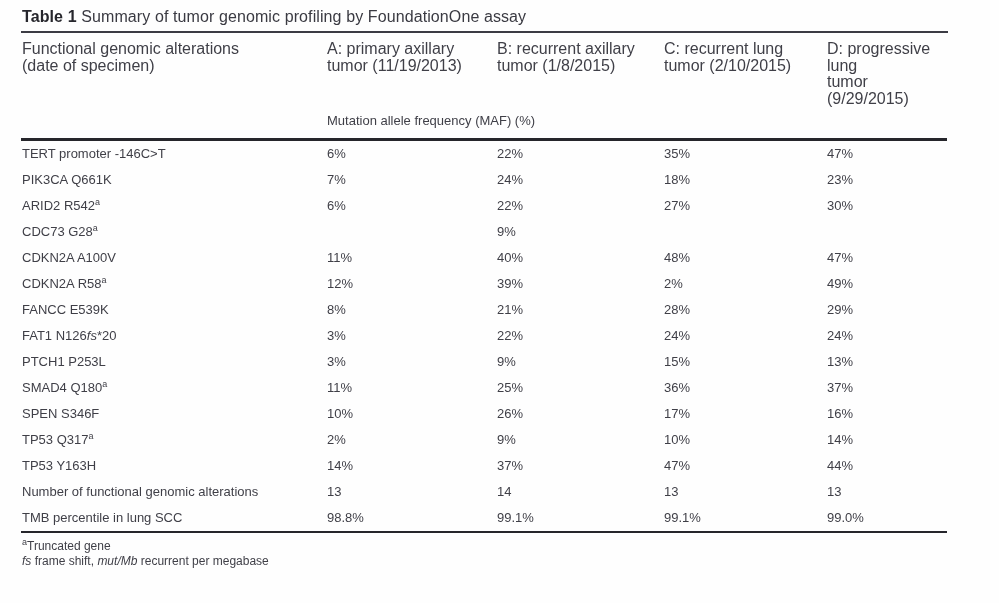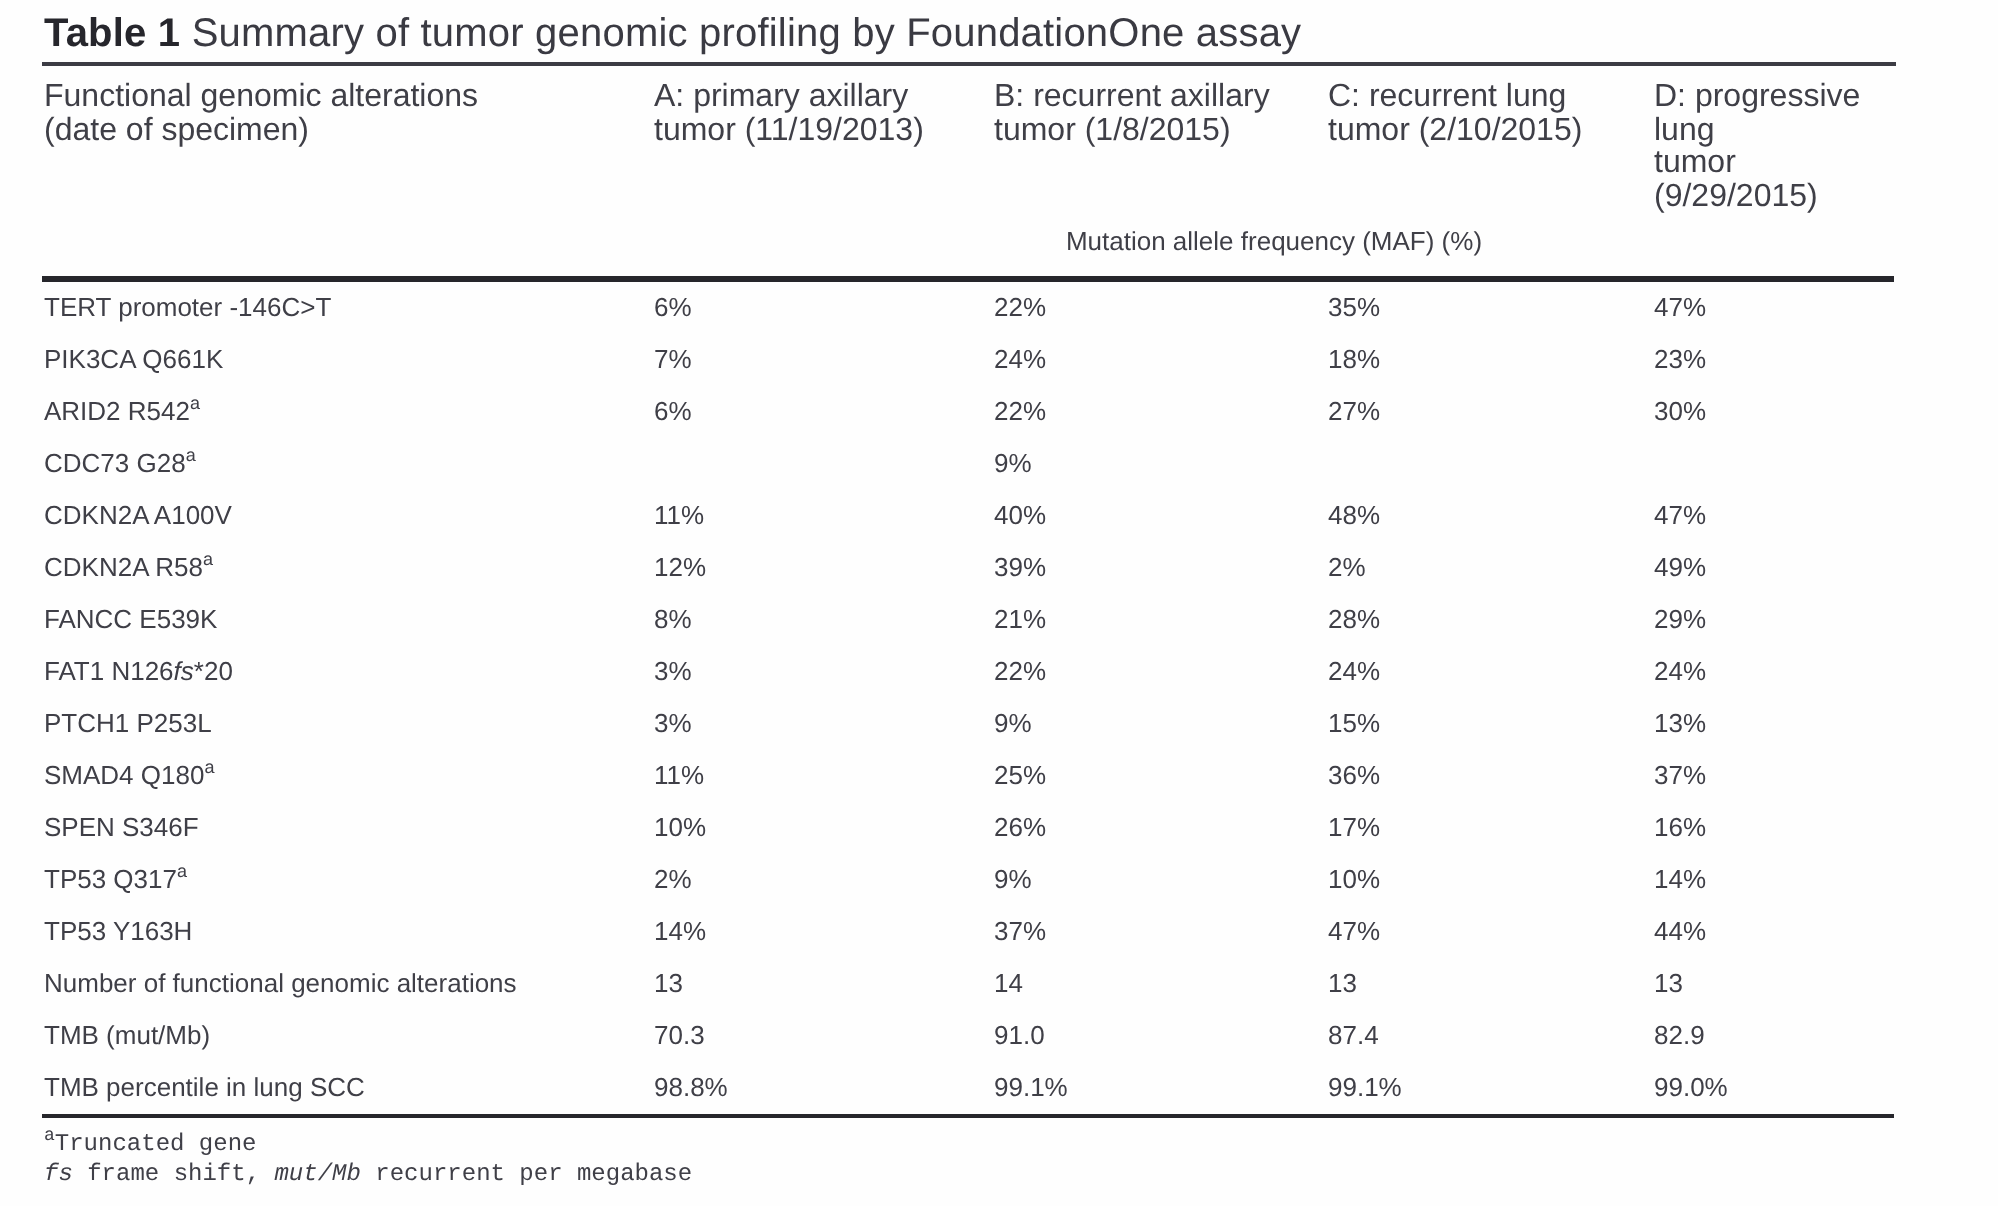--- a/index.html
+++ b/index.html
@@ -13,21 +13,21 @@
     width: 999px;
     height: 603px;
     box-sizing: border-box;
     background: #fefefe;
     color: #3f3f47;
     padding: 6px 0 0 21px;
     overflow: hidden;
   }
   .caption {
     width: 926px;
-    font-size: 20px;
+    font-size: 16px;
     line-height: 18px;
     color: #3a3a42;
     padding: 2px 0 5px 1px;
     border-bottom: 2px solid #3c3c44;
     letter-spacing: 0.1px;
   }
   .caption .cap-label {
     font-weight: bold;
     color: #26262c;
   }
@@ -52,21 +52,20 @@
     padding: 8px 2px 0 1px;
     font-size: 16px;
     line-height: 16.5px;
   }
   thead tr.cols .hl { display: block; }
   thead tr.sub th {
     padding: 6px 0 9px 1px;
     font-size: 13px;
     line-height: 16px;
     border-bottom: 3px solid #26262b;
-    text-align: center;
   }
   tbody td {
     font-size: 13px;
     line-height: 16px;
     vertical-align: top;
     padding: 5px 2px 5px 1px;
     color: #3f3f47;
   }
   tbody tr:last-child td {
     border-bottom: 2px solid #26262b;
@@ -77,21 +76,20 @@
     vertical-align: super;
   }
   .footnotes {
     width: 926px;
     padding: 6px 0 0 1px;
   }
   .fn {
     font-size: 12px;
     line-height: 15px;
     color: #3f3f47;
-    font-family: Liberation Mono, monospace;
   }
 </style>
 </head>
 <body>
 
 <div class="page">
 
   <div class="caption">
     <span class="cap-label">Table 1</span>
     <span class="cap-text">Summary of tumor genomic profiling by FoundationOne assay</span>
@@ -226,27 +224,20 @@
           <td>44%</td>
         </tr>
         <tr>
           <td><span>Number of functional genomic alterations</span></td>
           <td>13</td>
           <td>14</td>
           <td>13</td>
           <td>13</td>
         </tr>
         <tr>
-          <td><span>TMB (mut/Mb)</span></td>
-          <td>70.3</td>
-          <td>91.0</td>
-          <td>87.4</td>
-          <td>82.9</td>
-        </tr>
-        <tr>
           <td><span>TMB percentile in lung SCC</span></td>
           <td>98.8%</td>
           <td>99.1%</td>
           <td>99.1%</td>
           <td>99.0%</td>
         </tr>
       </tbody>
   </table>
 
   <div class="footnotes">

